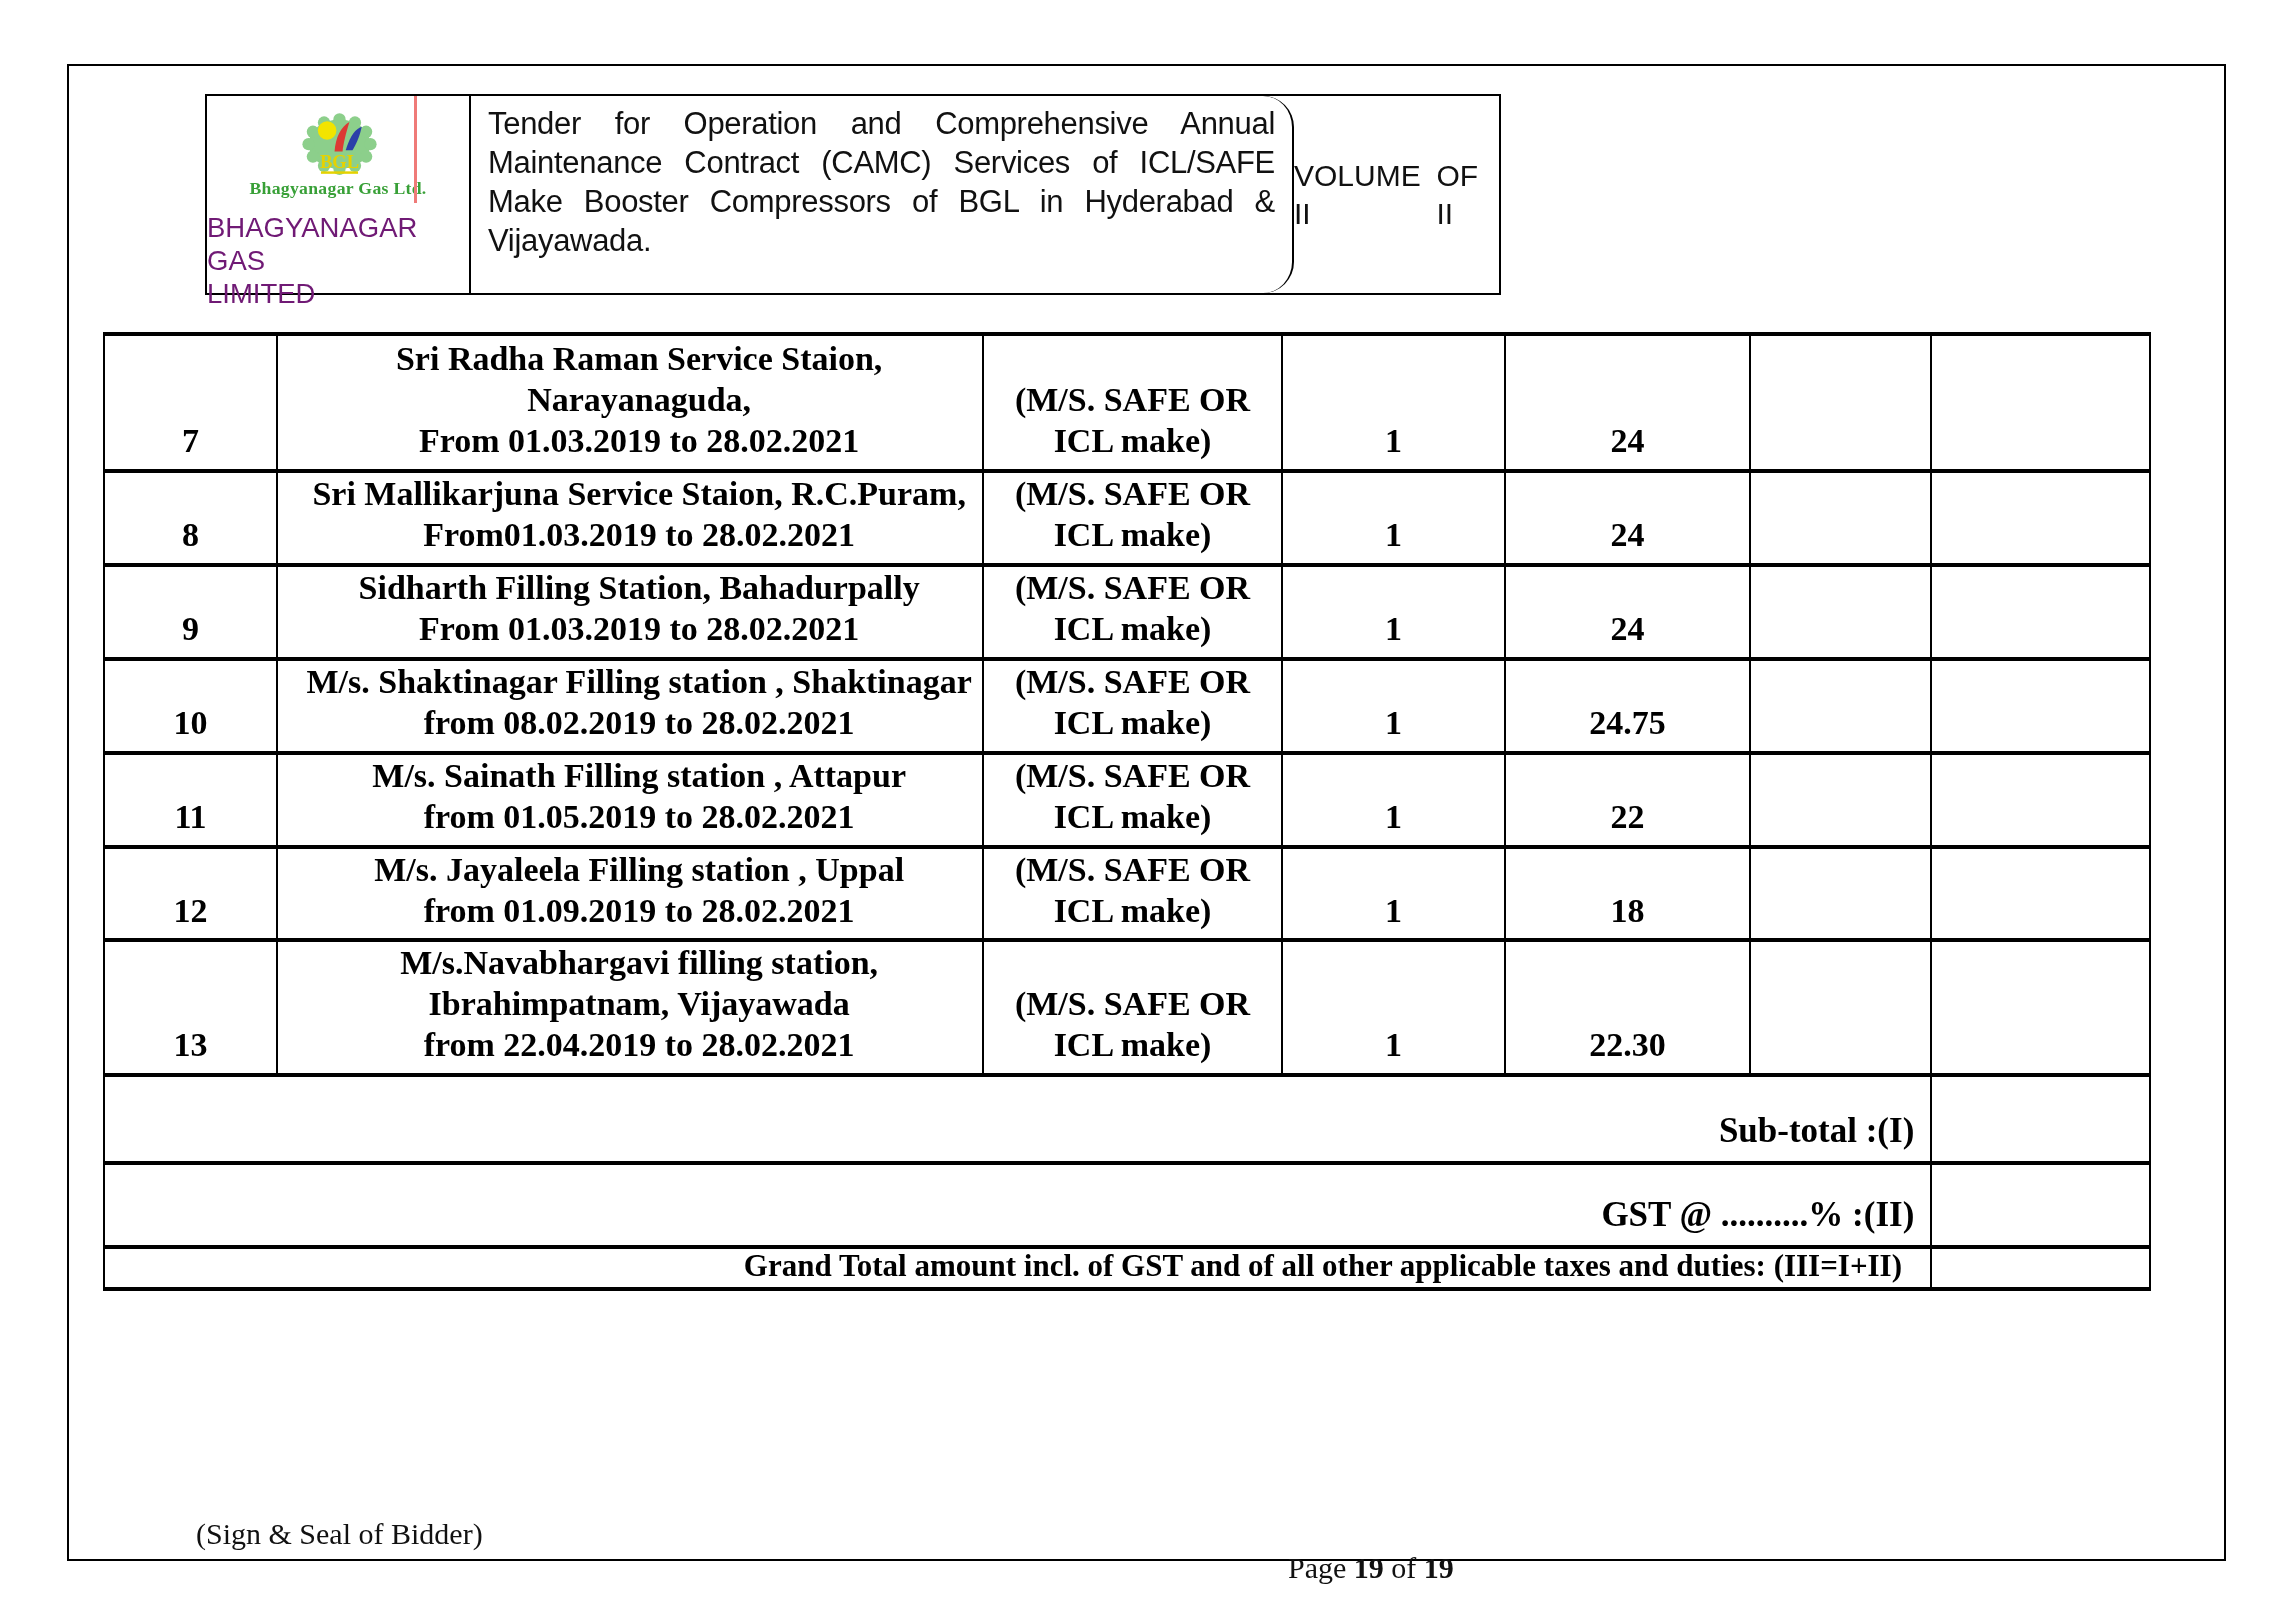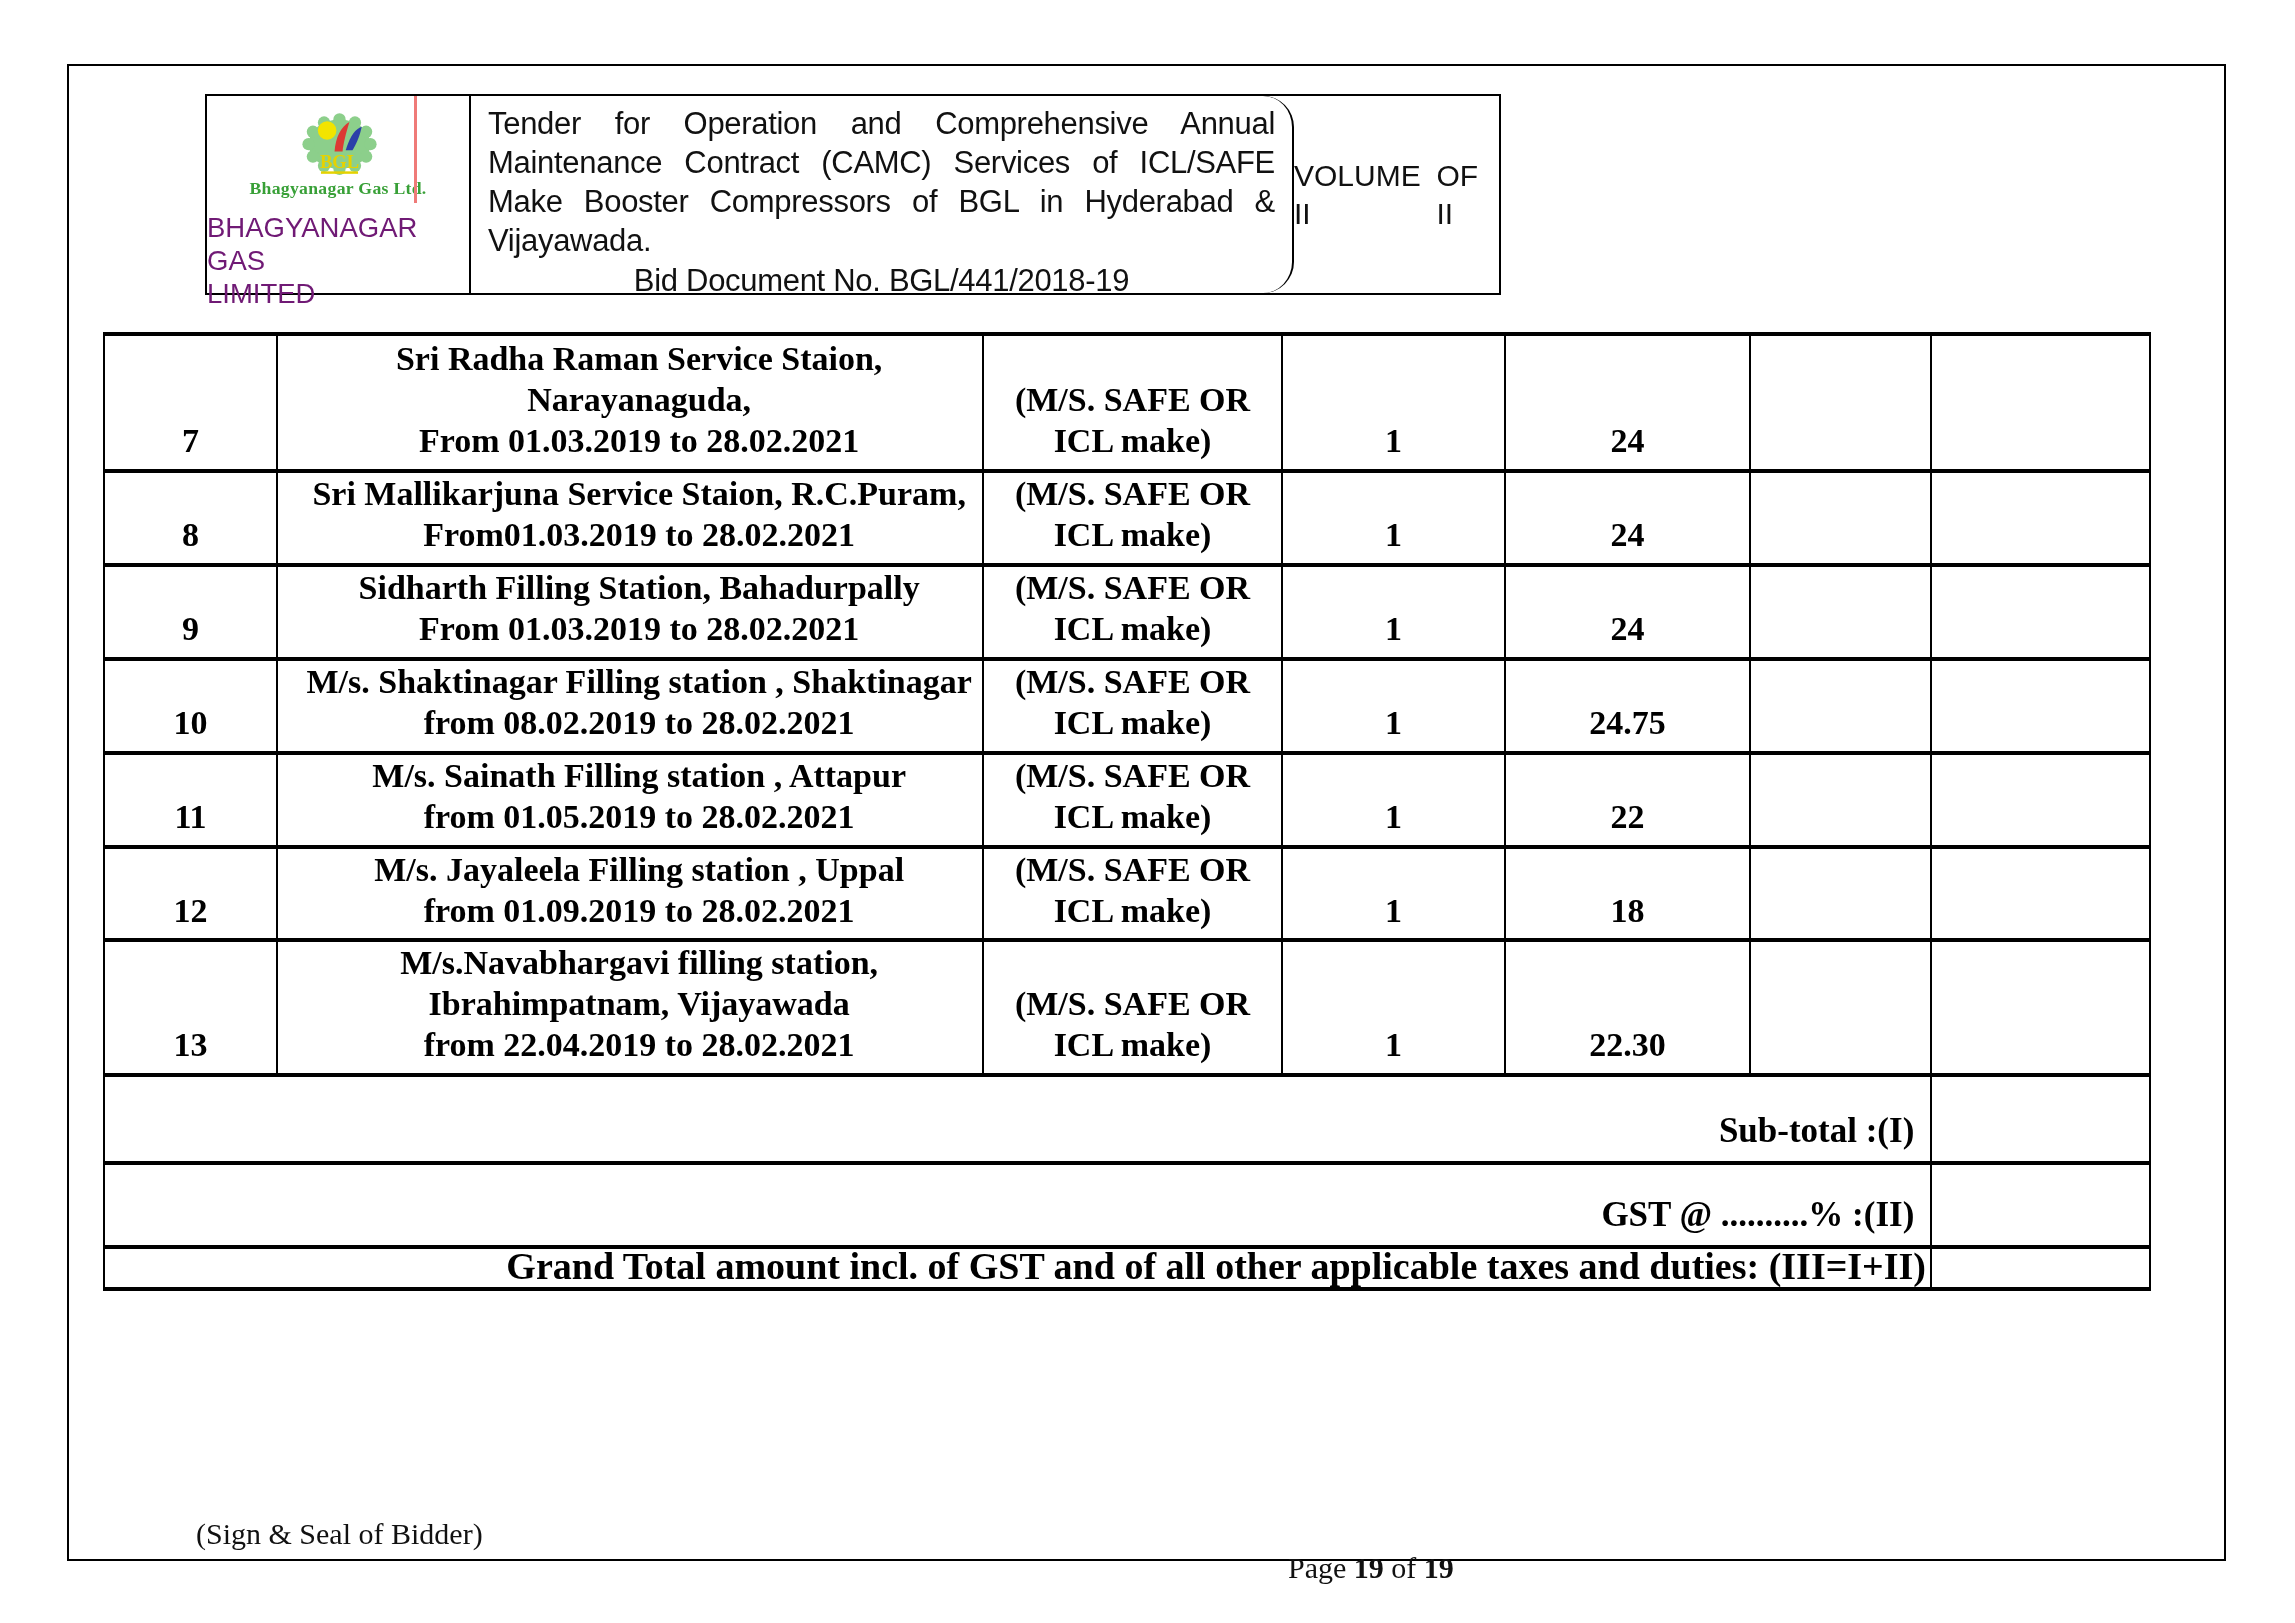--- a/index.html
+++ b/index.html
@@ -77,22 +77,22 @@
   tr.row-gst   { height:84px; }
   tr.row-grand { height:42px; }
   td.sno     { text-align:center; }
   td.station { text-align:center; padding-left:18.3px; padding-right:0; }
   td.make    { text-align:center; }
   td.num     { text-align:center; }
   td.sum-label {
     text-align:right; padding-right:15.7px; padding-bottom:10.5px; font-size:35px;
   }
   td.grand-label {
-    text-align:right; padding-right:4px; padding-bottom:3.9px;
-    vertical-align:middle; font-size:38px; line-height:34px;
+    text-align:right; padding-right:28px; padding-bottom:3.9px;
+    vertical-align:middle; font-size:31px; line-height:34px;
   }
 
   
   .footer-sign {
     position:absolute; left:196px; top:1517px;
     font-size:30px; color:#111;
   }
   .footer-page {
     position:absolute; left:1288px; top:1517px;
     font-size:30px; color:#111;margin-top:34px;
@@ -135,21 +135,20 @@
       <div>LIMITED</div>
     </div>
     <div class="red-divider"></div>
   </div>
 
   <div class="hdr-cell hdr-title">
     <div class="jline">Tender for Operation and Comprehensive Annual</div>
     <div class="jline">Maintenance Contract (CAMC) Services of ICL/SAFE</div>
     <div class="jline">Make Booster Compressors of BGL in Hyderabad &amp;</div>
     <div class="jline last">Vijayawada.</div>
-    <div class="bidline">Bid Document No. BGL/441/2018-19</div>
   </div>
 
   <div class="hdr-cell hdr-volume">
     <div>VOLUME II</div>
     <div>OF II</div>
   </div>
 </div>
 
 <table class="main-table">
   <colgroup>

